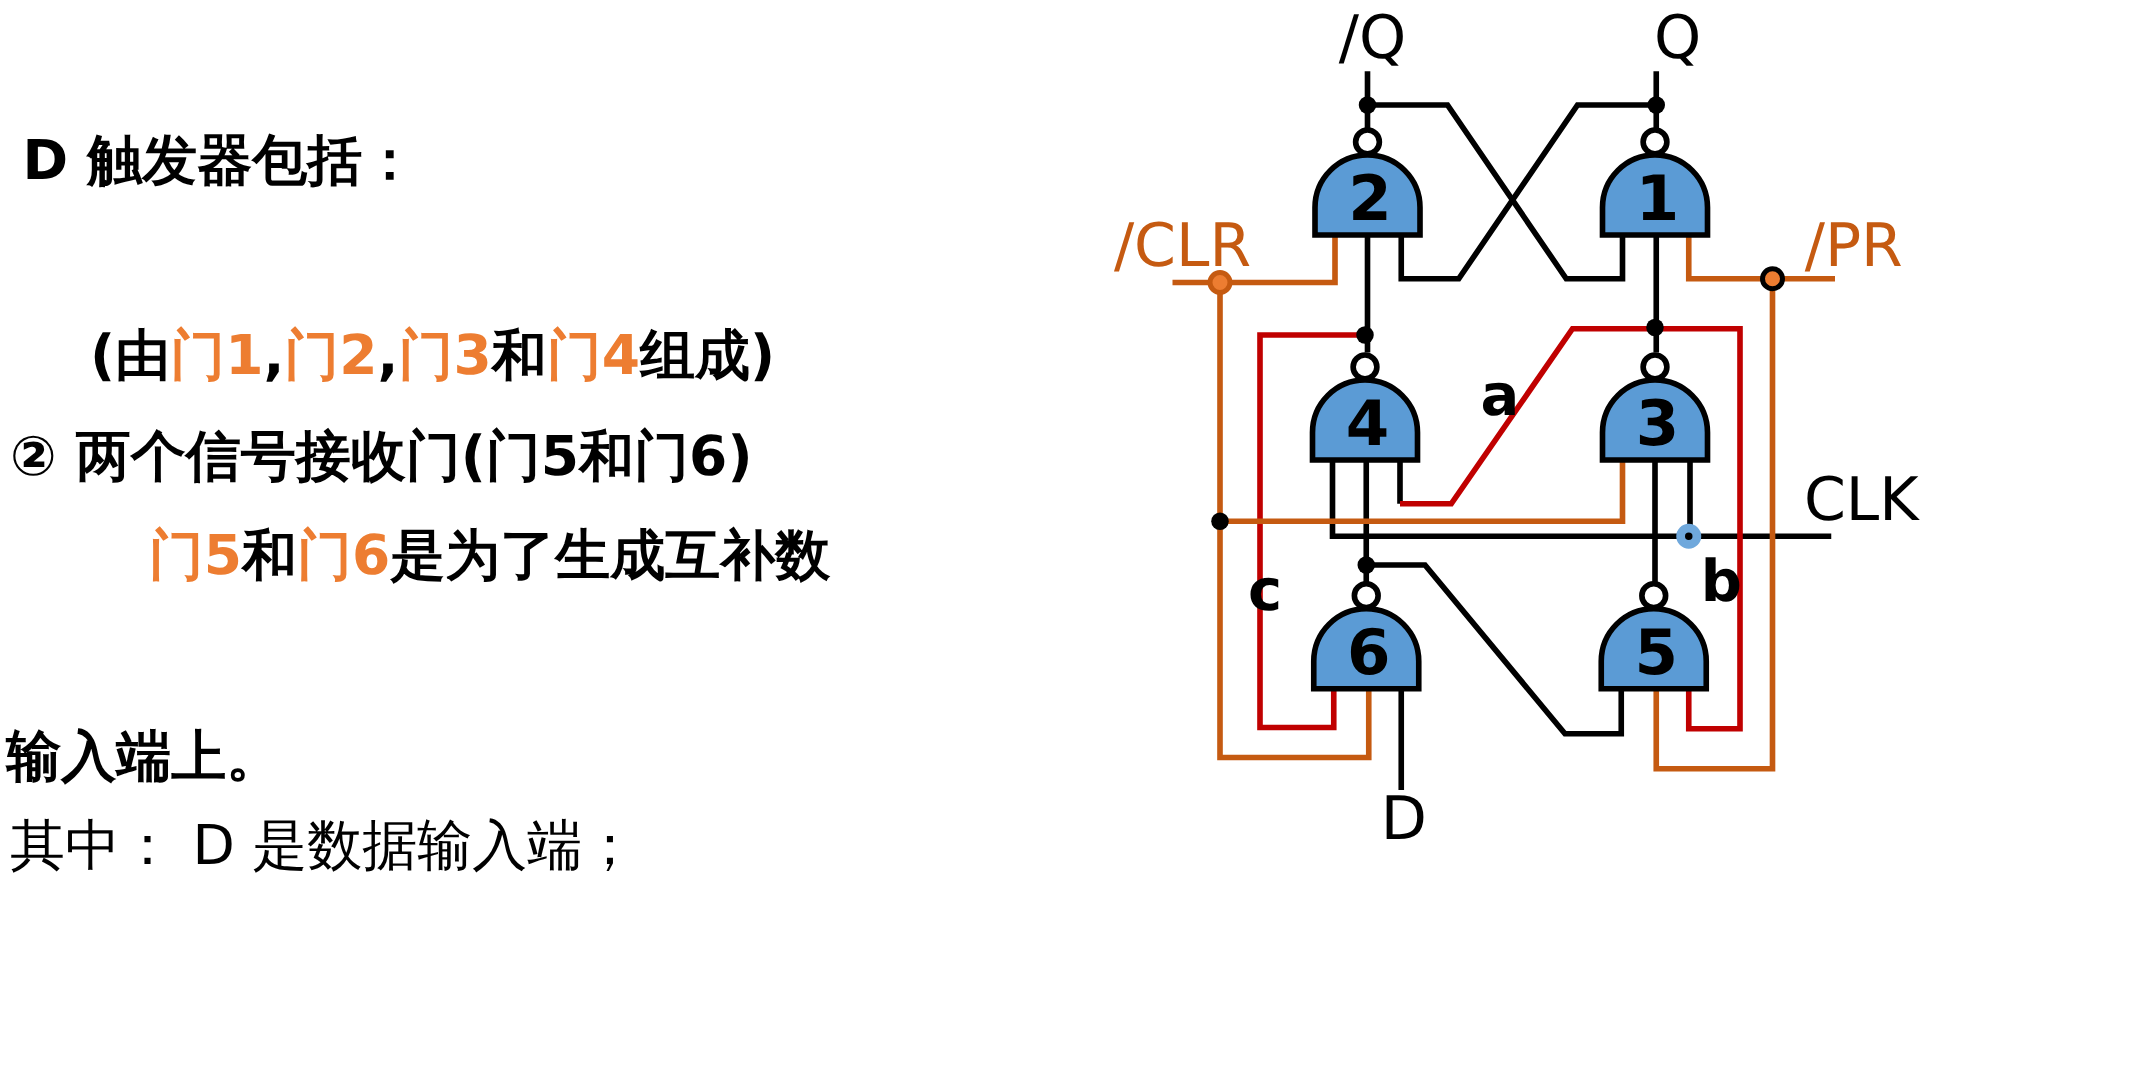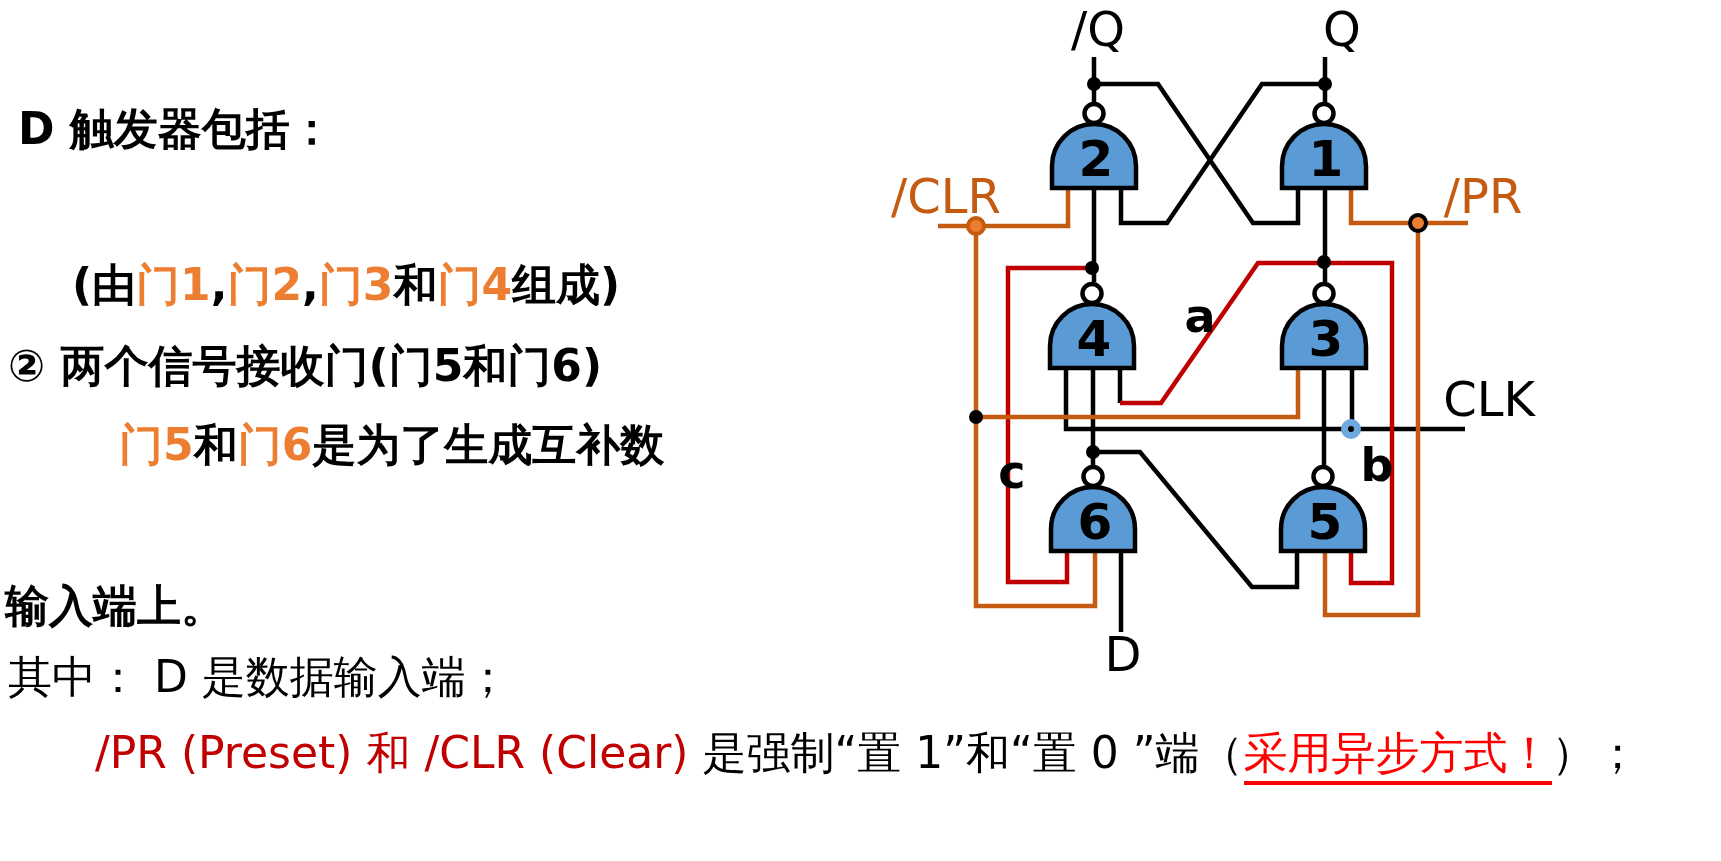--- a/index.html
+++ b/index.html
@@ -21,21 +21,20 @@
 <body>
 
 <div class="slide">
   <div class="text-col">
       <div class="t-line bold" style="left: 18px; top: 104px;"><span class="seg-black">D 触发器包括：</span></div>
       <div class="t-line bold" style="left: 72px; top: 260px;"><span class="seg-black">(由</span><span class="seg-orange">门1</span><span class="seg-black">,</span><span class="seg-orange">门2</span><span class="seg-black">,</span><span class="seg-orange">门3</span><span class="seg-black">和</span><span class="seg-orange">门4</span><span class="seg-black">组成)</span></div>
       <div class="t-line bold" style="left: 8px; top: 341px;"><span class="seg-black">② 两个信号接收门(门5和门6)</span></div>
       <div class="t-line bold" style="left: 76px; top: 420px; margin-left: 43px;"><span class="seg-orange">门5</span><span class="seg-black">和</span><span class="seg-orange">门6</span><span class="seg-black">是为了生成互补数</span></div>
       <div class="t-line" style="left: 8px; top: 652px;"><span class="seg-black">其中： D 是数据输入端；</span></div>
       <div class="t-line bold" style="left: 5px; top: 581px;"><span class="seg-black">输入端上。</span></div>
-      <div class="t-line" style="left: 95px; top: 728px;"><span class="seg-darkred">/PR (Preset) 和 /CLR (Clear) </span><span class="seg-black">是强制“置 1”和“置 0 ”端（</span><span class="seg-red seg-underline">采用异步方式！</span><span class="seg-black">）；</span></div>
     </div>
   <svg id="circuit" width="1721" height="861" viewBox="0 0 1721 861" xmlns="http://www.w3.org/2000/svg">
       <polyline points="1094,57 1094,103" fill="none" stroke="#000000" stroke-width="4.5" stroke-linejoin="miter"></polyline>
       <polyline points="1325,57 1325,103" fill="none" stroke="#000000" stroke-width="4.5" stroke-linejoin="miter"></polyline>
       <polyline points="1094,84 1158,84 1253,223 1298,223 1298,188" fill="none" stroke="#000000" stroke-width="4.5" stroke-linejoin="miter"></polyline>
       <polyline points="1325,84 1262,84 1167,223 1121,223 1121,188" fill="none" stroke="#000000" stroke-width="4.5" stroke-linejoin="miter"></polyline>
       <polyline points="1094,188 1094,282" fill="none" stroke="#000000" stroke-width="4.5" stroke-linejoin="miter"></polyline>
       <polyline points="1325,188 1325,282" fill="none" stroke="#000000" stroke-width="4.5" stroke-linejoin="miter"></polyline>
       <polyline points="1066,368 1066,429 1465,429" fill="none" stroke="#000000" stroke-width="4.5" stroke-linejoin="miter"></polyline>
       <polyline points="1120,368 1120,403" fill="none" stroke="#000000" stroke-width="4.5" stroke-linejoin="miter"></polyline>

